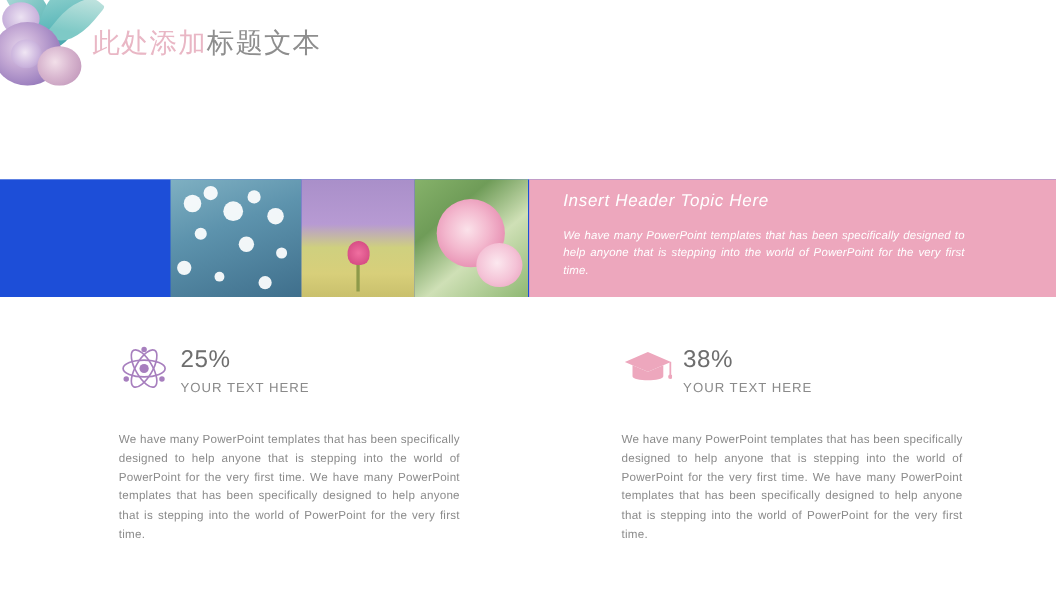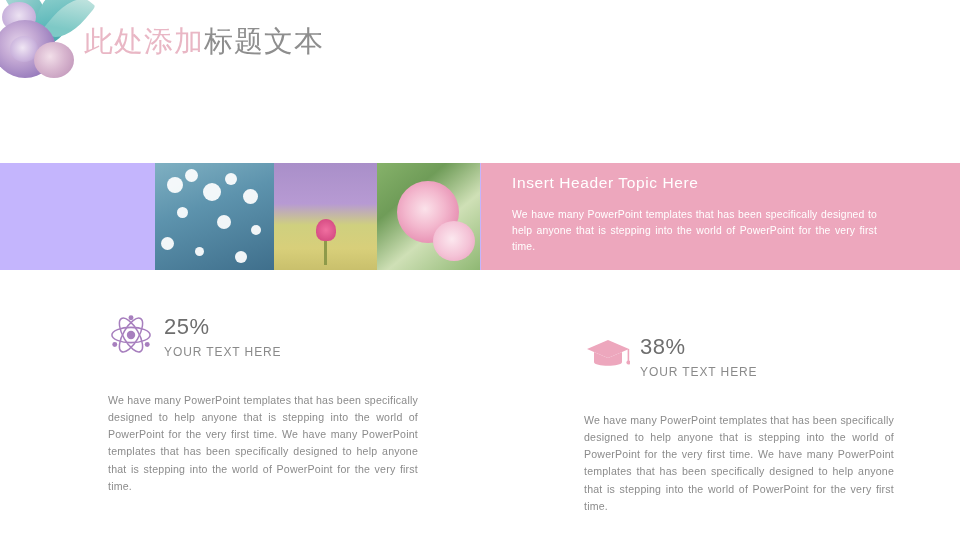--- a/index.html
+++ b/index.html
@@ -78,21 +78,21 @@
     background: radial-gradient(circle at 50% 45%, #ece2f2 0%, #c7b0db 70%);
   }
 
   
   .header-block {
     position: absolute;
     left: 84px;
     top: 24px;
   }
   .title {
-    font-size: 29px;
+    font-size: 25px;
     letter-spacing: 1px;
     line-height: 1.2;
     margin: 0;
     font-weight: normal;
   }
   .title .t-pink { color: #e9b7c5; }
   .title .t-gray { color: #8e8e8e; }
   .subtitle {
     margin: 14px 0 0 0;
     font-size: 12.5px;
@@ -101,21 +101,22 @@
     font-weight: normal;
   }
 
   
   .banner {
     position: absolute;
     left: 0;
     top: 163px;
     width: 960px;
     height: 107px;
-    background: #c4b5fd;
+    background: #1d4ed8;
+    font-style: italic;
   }
   .photos {
     position: absolute;
     left: 155px;
     top: 0;
     width: 325px;
     height: 107px;
     display: flex;
   }
   .photo {
@@ -202,21 +203,21 @@
     text-align: justify;
   }
 
   
   .col {
     position: absolute;
     top: 312px;
     width: 340px;
   }
   .col-left { left: 104px; }
-  .col-right { left: 580px; margin-top: 20px; }
+  .col-right { left: 561px; }
 
   .stat-row {
     display: flex;
     align-items: center;
     height: 48px;
   }
   .stat-icon {
     width: 56px;
     height: 48px;
     position: relative;

